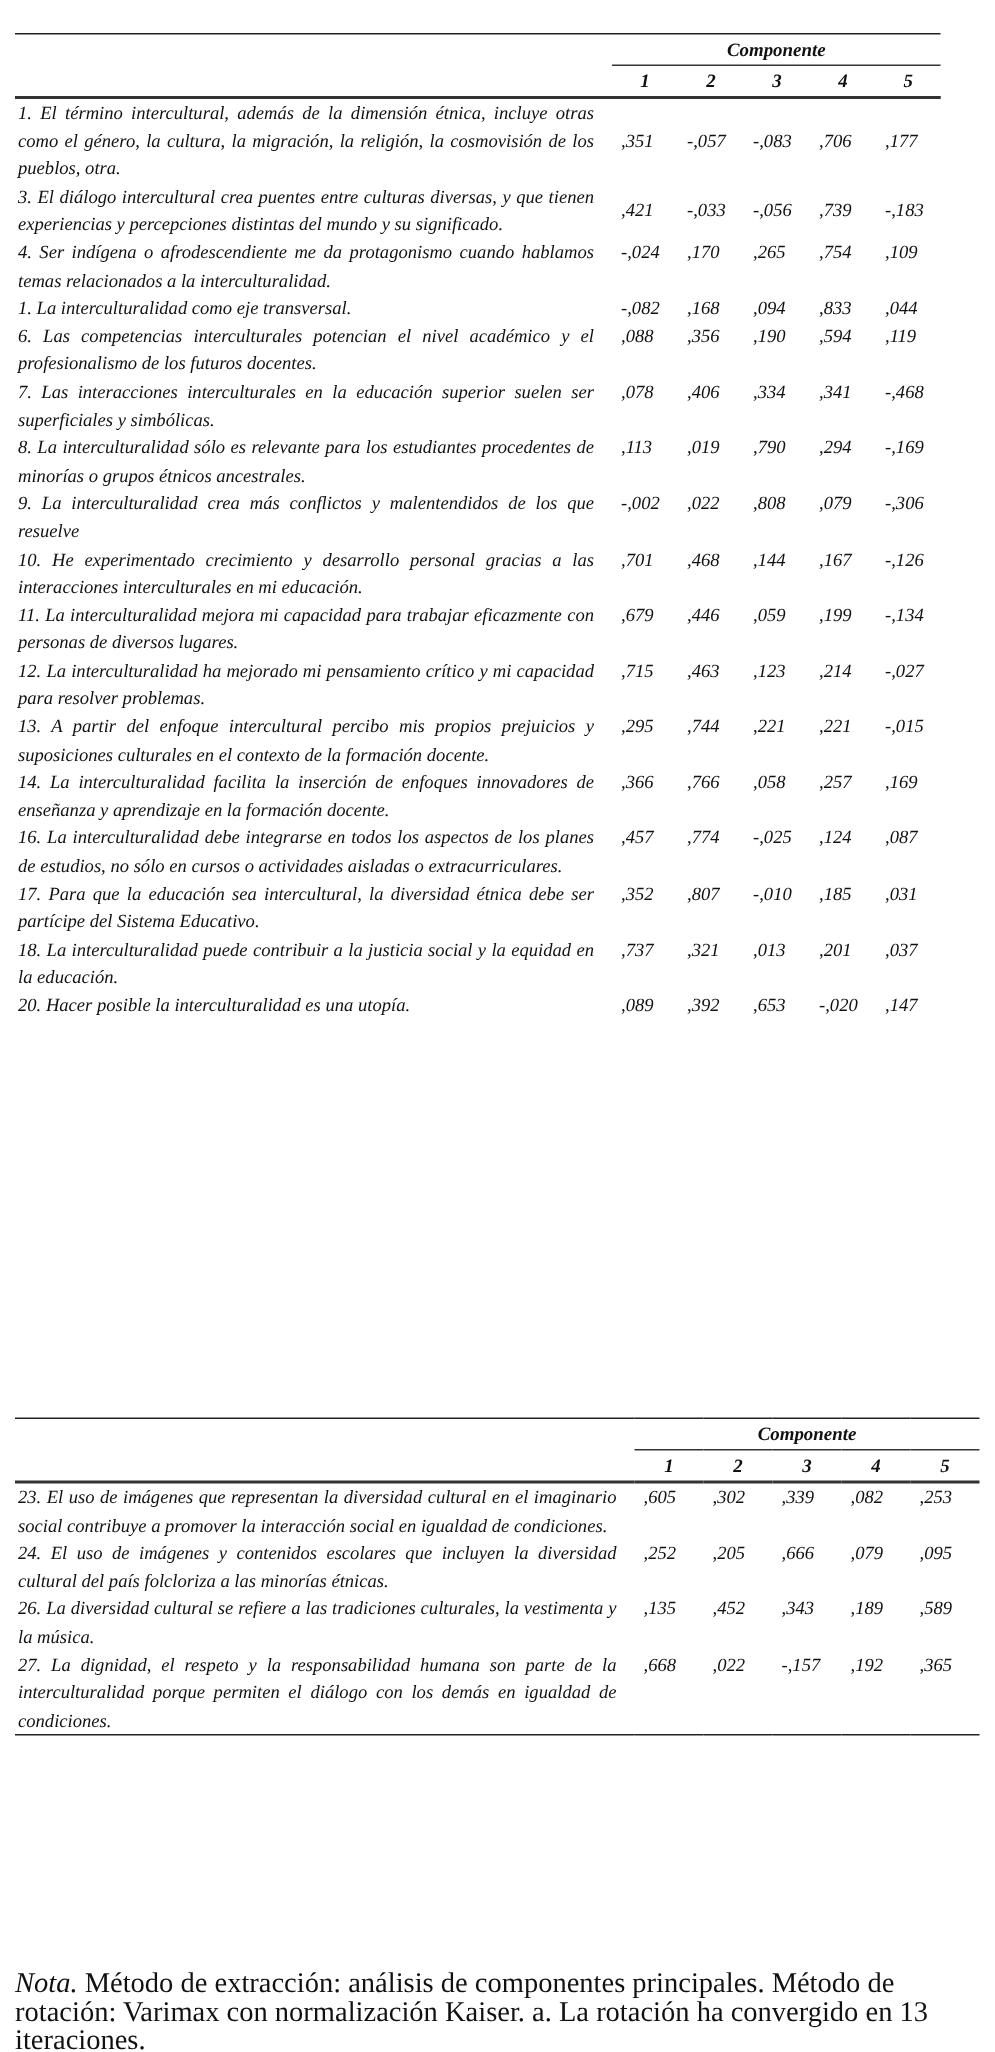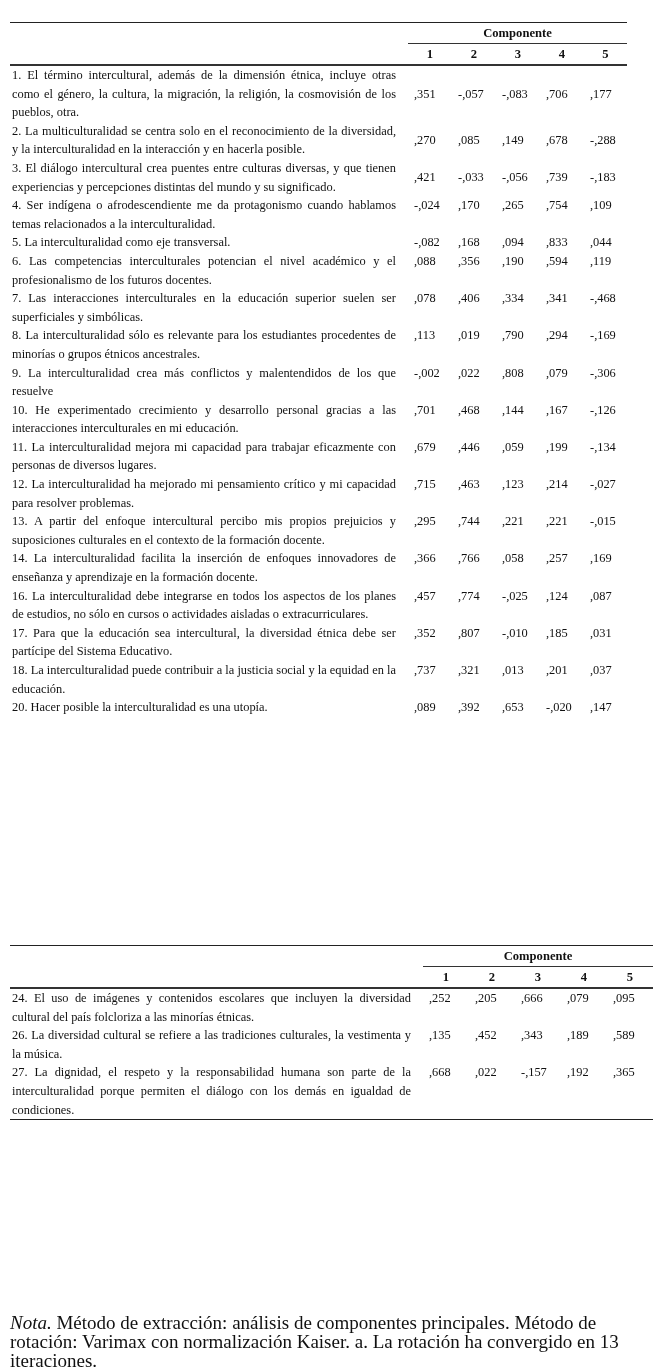--- a/index.html
+++ b/index.html
@@ -15,20 +15,21 @@
       color: #111111;
       font-size: 12.4px;
       line-height: 18.6px;
       overflow: hidden;
     }
     .tbl {
       position: absolute;
       left: 10px;
       border-collapse: collapse;
       table-layout: fixed;
+      font-style: italic;
     }
     #table1 { top: 22px; width: 617px; }
     #table2 { top: 945px; width: 643px; }
 
     .tbl td, .tbl th {
       padding: 0;
       vertical-align: middle;
     }
     .tbl thead th {
       font-weight: bold;
@@ -101,46 +102,38 @@
   </thead>
   <tbody id="t1body">
       <tr class="r1">
         <td class="item">1. El término intercultural, además de la dimensión étnica, incluye otras como el género, la cultura, la migración, la religión, la cosmovisión de los pueblos, otra.</td>
         <td class="val">,351</td>
         <td class="val">-,057</td>
         <td class="val">-,083</td>
         <td class="val">,706</td>
         <td class="val">,177</td>
       </tr>
-      <tr class="r2">
-        <td class="item">2. La multiculturalidad se centra solo en el reconocimiento de la diversidad, y la interculturalidad en la interacción y en hacerla posible.</td>
-        <td class="val">,270</td>
-        <td class="val">,085</td>
-        <td class="val">,149</td>
-        <td class="val">,678</td>
-        <td class="val">-,288</td>
-      </tr>
       <tr class="r3">
         <td class="item">3. El diálogo intercultural crea puentes entre culturas diversas, y que tienen experiencias y percepciones distintas del mundo y su significado.</td>
         <td class="val">,421</td>
         <td class="val">-,033</td>
         <td class="val">-,056</td>
         <td class="val">,739</td>
         <td class="val">-,183</td>
       </tr>
       <tr class="r4">
         <td class="item">4. Ser indígena o afrodescendiente me da protagonismo cuando hablamos temas relacionados a la interculturalidad.</td>
         <td class="val">-,024</td>
         <td class="val">,170</td>
         <td class="val">,265</td>
         <td class="val">,754</td>
         <td class="val">,109</td>
       </tr>
       <tr class="r5">
-        <td class="item">5. La interculturalidad como eje transversal.</td>
+        <td class="item">1. La interculturalidad como eje transversal.</td>
         <td class="val">-,082</td>
         <td class="val">,168</td>
         <td class="val">,094</td>
         <td class="val">,833</td>
         <td class="val">,044</td>
       </tr>
       <tr class="r6">
         <td class="item">6. Las competencias interculturales potencian el nivel académico y el profesionalismo de los futuros docentes.</td>
         <td class="val">,088</td>
         <td class="val">,356</td>
@@ -267,20 +260,28 @@
     <tr class="head-nums">
       <th class="num" style="border-bottom:2px solid #333"></th>
       <th class="num">1</th>
       <th class="num">2</th>
       <th class="num">3</th>
       <th class="num">4</th>
       <th class="num">5</th>
     </tr>
   </thead>
   <tbody id="t2body">
+      <tr class="r3">
+        <td class="item">23. El uso de imágenes que representan la diversidad cultural en el imaginario social contribuye a promover la interacción social en igualdad de condiciones.</td>
+        <td class="val">,605</td>
+        <td class="val">,302</td>
+        <td class="val">,339</td>
+        <td class="val">,082</td>
+        <td class="val">,253</td>
+      </tr>
       <tr class="r4">
         <td class="item">24. El uso de imágenes y contenidos escolares que incluyen la diversidad cultural del país folcloriza a las minorías étnicas.</td>
         <td class="val">,252</td>
         <td class="val">,205</td>
         <td class="val">,666</td>
         <td class="val">,079</td>
         <td class="val">,095</td>
       </tr>
       <tr class="r6">
         <td class="item">26. La diversidad cultural se refiere a las tradiciones culturales, la vestimenta y la música.</td>

